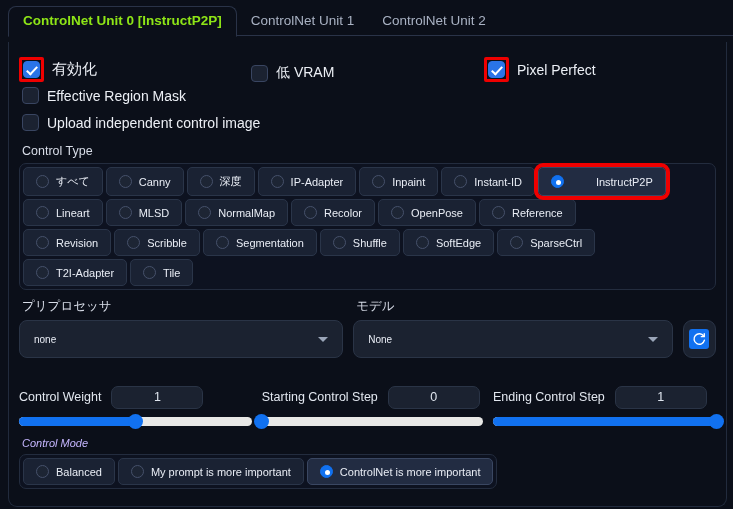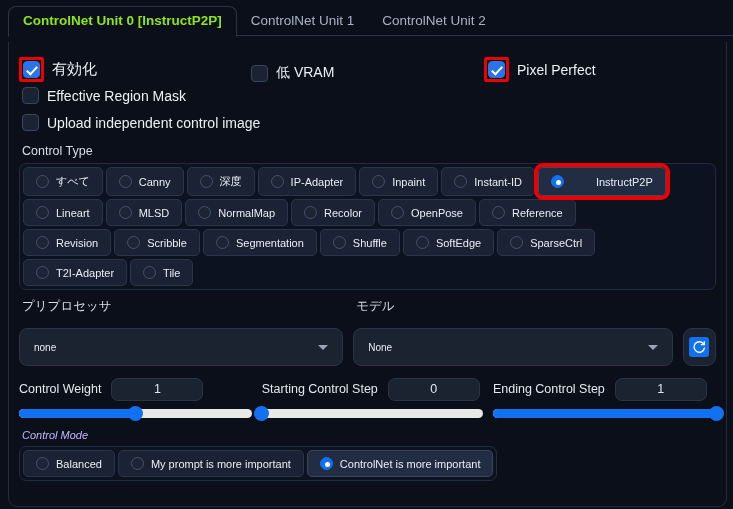--- a/index.html
+++ b/index.html
@@ -163,21 +163,21 @@
     content: "";
     position: absolute;
     left: 4px; top: 4px;
     width: 5px; height: 5px;
     border-radius: 50%;
     background: #ffffff;
   }
 
   
   .dd-area { display: flex; gap: 10px; align-items: flex-end; margin-top: 8px; }
-  .dd-col { display: flex; flex-direction: column; gap: 8px; }
+  .dd-col { display: flex; flex-direction: column; }
   .dd-label { font-size: 12.5px; color: #d8dde8; margin: 0 0 5px 3px; }
   .dd {
     position: relative;
     background: #1b2230;
     border: 1px solid #2a3446;
     border-radius: 8px;
     height: 38px;
     display: flex;
     align-items: center;
     padding: 0 14px;
@@ -209,21 +209,21 @@
   .refresh-ico {
     width: 20px; height: 20px;
     background: #1171f0;
     border-radius: 3px;
     display: flex;
     align-items: center;
     justify-content: center;
   }
 
   
-  .slider-area { margin-top: 12px; }
+  .slider-area { margin-top: 28px; }
   .slider-heads { display: flex; }
   .sl-col { display: flex; flex-direction: column; }
   .sl-head {
     display: flex;
     align-items: center;
     gap: 10px;
     height: 22px;
   }
   .sl-name { font-size: 12.5px; color: #e2e7ef; white-space: nowrap; }
   .num-box {

